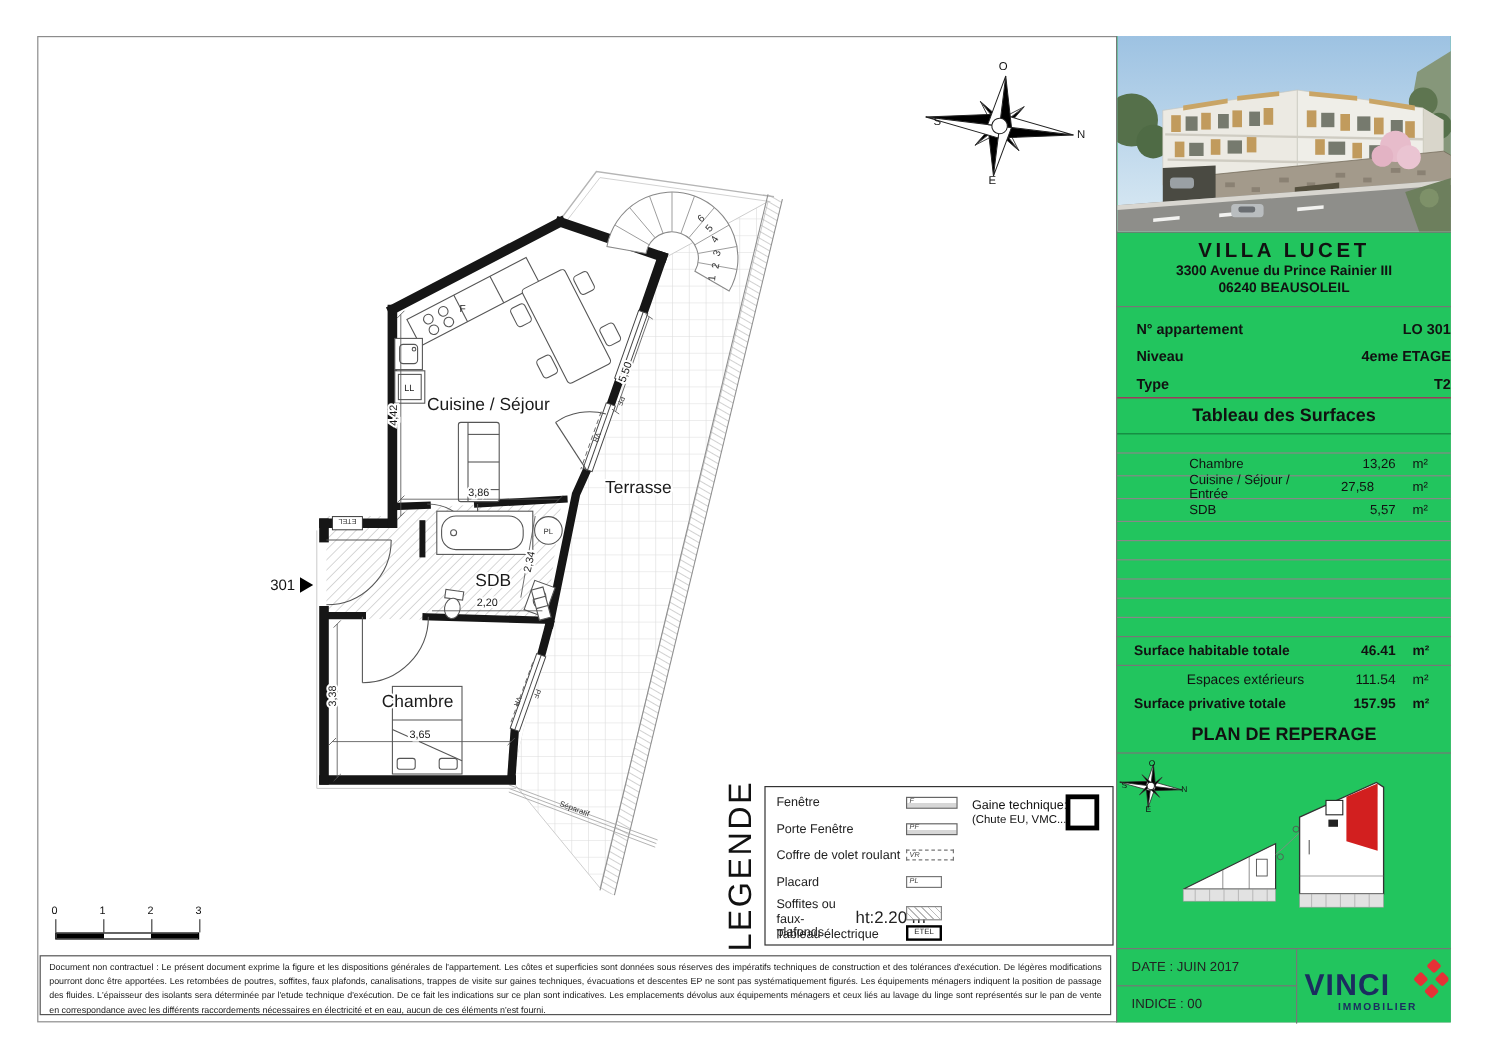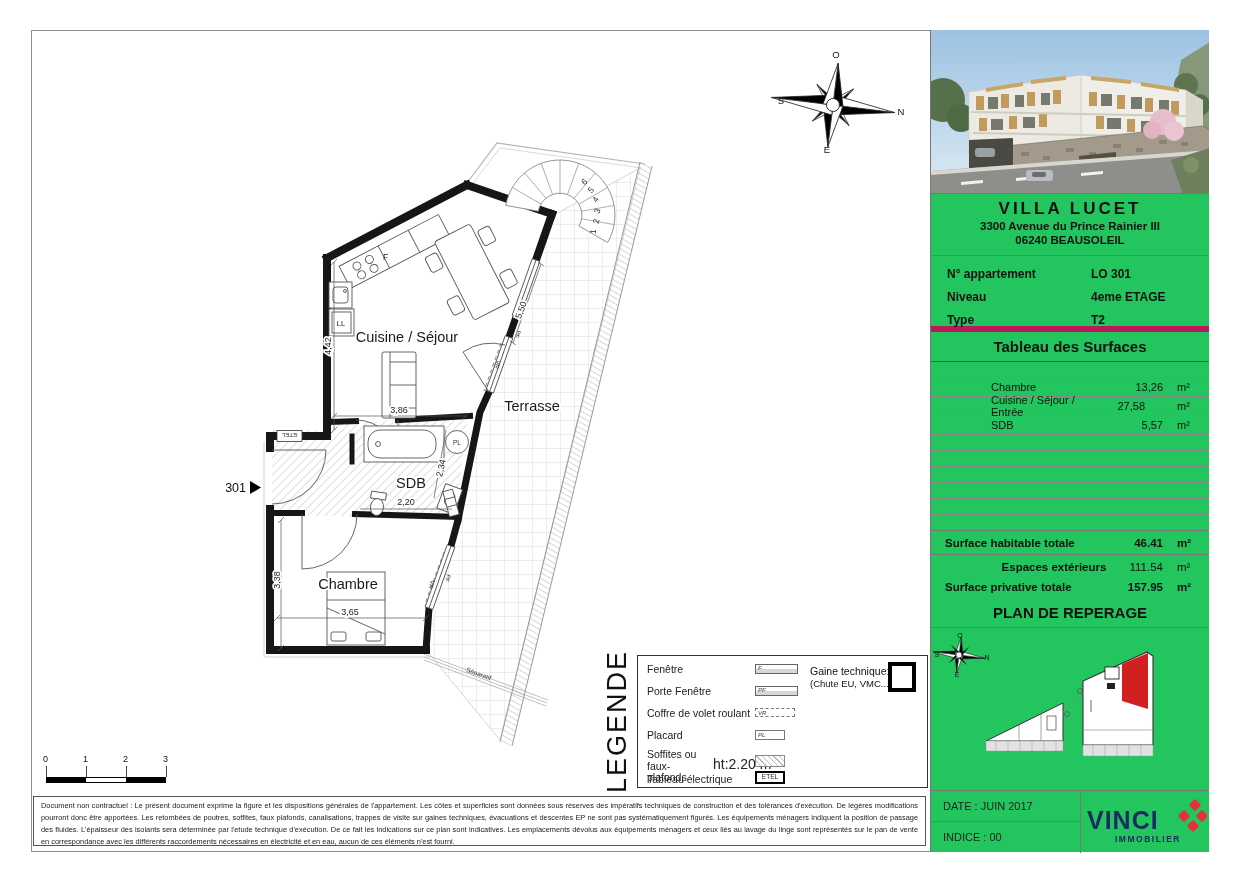--- a/index.html
+++ b/index.html
@@ -7,34 +7,34 @@
   #sheet { position:relative; width:1240px; height:876px; background:#fff; overflow:hidden; }
   #frame { position:absolute; left:31px; top:30px; width:1178px; height:822px; border:1px solid #8c8c8c; }
 
   
   .rc { position:absolute; left:930px; top:30px; width:279px; height:822px; border-left:1px solid #777; background:#22c55e; }
   .rc .row { position:absolute; left:0; right:0; }
   .photo { top:0; height:164px; overflow:hidden; border-bottom:1px solid #777; }
   .titleblock { top:164px; height:62px; text-align:center; border-bottom:1px solid #777; padding-top:5px; }
   .t-name { font-size:17px; font-weight:bold; letter-spacing:3px; }
   .t-addr { font-size:11.5px; font-weight:bold; line-height:1.25; }
-  .details { top:226px; height:76px; border-bottom:6px solid #be185d; padding-top:6px; }
+  .details { top:226px; height:76px; border-bottom:1px solid #be185d; padding-top:6px; }
   .drow { display:flex; height:23px; align-items:center; font-size:12px; font-weight:bold; }
   .drow .dl { flex:1; padding-left:16px; }
-  .drow .dv { width:118px; text-align:left; }
+  .drow .dv { width:118px; text-align:right; }
   .sec-title { font-size:15px; font-weight:bold; text-align:center; }
   .surf-title { top:302px; height:30px; line-height:30px; border-bottom:1px solid #15803d; }
   .emptyrow { height:16px; border-bottom:1px solid #888; }
   .srow { display:flex; align-items:center; height:19px; border-bottom:1px solid #888; font-size:11px; }
   .srow .sl { flex:1; padding-left:60px; }
   .srow .sv { width:42px; text-align:right; }
   .srow .su { width:46px; padding-left:14px; }
   .totrow { display:flex; align-items:center; height:23px; font-size:11.5px; }
   .totrow .sl { flex:1; padding-left:14px; }
-  .totrow .sl.ind { padding-left:58px; font-weight:bold;text-align:center; }
+  .totrow .sl.ind { padding-left:58px; font-weight:normal; }
   .totrow .sv { width:44px; text-align:right; }
   .totrow .su { width:46px; padding-left:14px; }
   .bold { font-weight:bold; }
   .reperage { top:568px; height:30px; line-height:30px; border-bottom:1px solid #777; }
   .miniplan { top:598px; height:162px; }
   .rfooter { top:760px; height:62px; border-top:1px solid #777; }
   .datebox { position:absolute; left:0; top:0; width:150px; height:62px; border-right:1px solid #777; }
   .datecell { height:31px; line-height:31px; padding-left:12px; font-size:11px; color:#222; }
   .datecell:first-child { border-bottom:1px solid #777; }
   .logobox { position:absolute; left:150px; top:0; width:129px; height:62px; display:flex; align-items:center; justify-content:center; }

